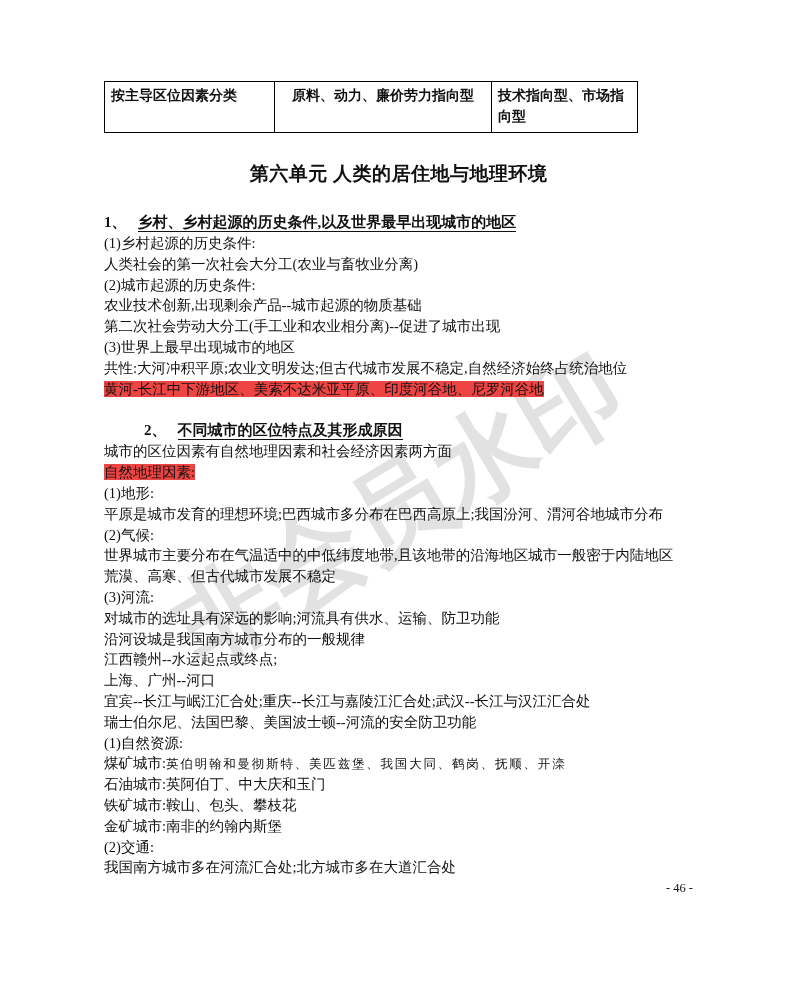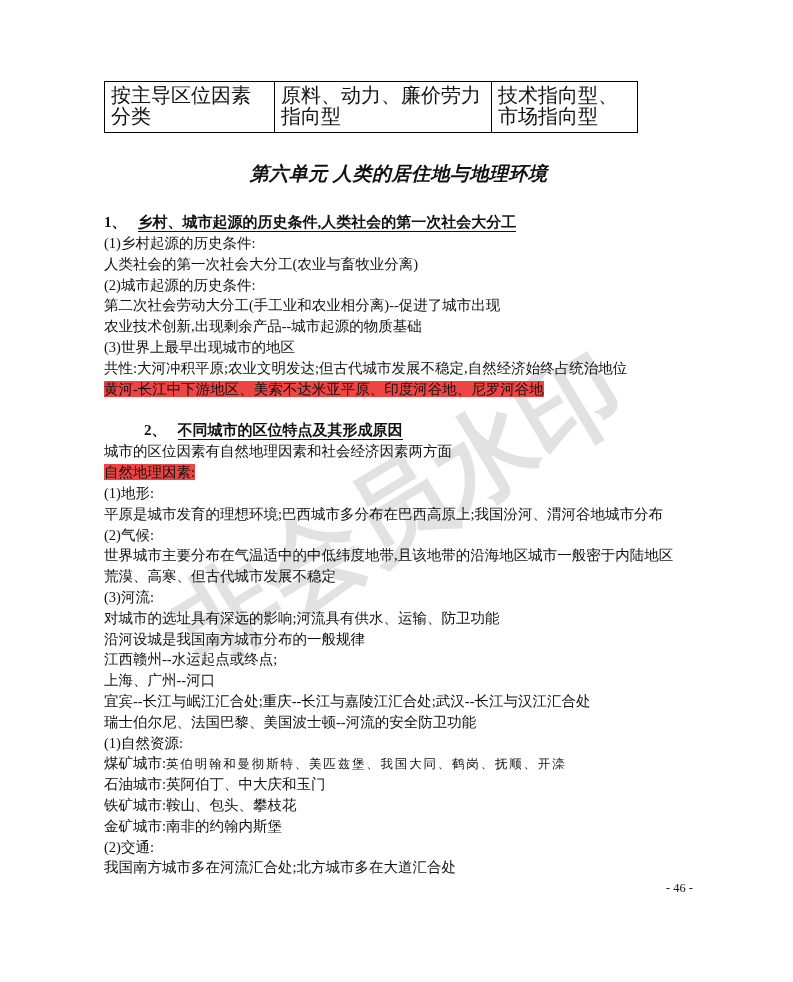--- a/index.html
+++ b/index.html
@@ -27,39 +27,39 @@
   .content{
     position:absolute;
     left:104px;top:81px;
     width:589px;
     z-index:1;
   }
   table.top-table{
     border-collapse:collapse;
     table-layout:fixed;
     width:494px;
-    font-size:20px;
+    font-size:14px;
+    font-weight:bold;
   }
   table.top-table td{
     border:1px solid #000000;
     vertical-align:top;
     padding:3px 6px 5px 6px;
     line-height:21px;
   }
   td.c1{width:157px;}
-  td.c2{width:204px;}
+  td.c2{width:204px;text-align:center;}
   td.c3{width:133px;}
   .doc-title{
     margin-top:28px;
     text-align:center;
     font-size:19px;
     font-weight:bold;
     line-height:26px;
     letter-spacing:0.5px;
-    font-style:italic;
   }
   .sec-heading{
     margin-top:25px;
     font-size:15px;
     font-weight:bold;
     line-height:21px;
     white-space:nowrap;
   }
   .sec-heading.second{margin-top:21px;margin-left:40px;}
   .sec-heading .num{margin-right:11px;}
@@ -101,28 +101,28 @@
         <td class="c1">按主导区位因素分类</td>
         <td class="c2">原料、动力、廉价劳力指向型</td>
         <td class="c3">技术指向型、市场指向型</td>
       </tr>
     </tbody>
       </table>
 
     <div class="doc-title">第六单元 人类的居住地与地理环境</div>
 
     <div class="sec-heading">
-      <span class="num">1、</span><span class="utext">乡村、城市起源的历史条件,人类社会的第一次社会大分工</span>
+      <span class="num">1、</span><span class="utext">乡村、乡村起源的历史条件,以及世界最早出现城市的地区</span>
     </div>
 
     <div class="line"><span>(1)乡村起源的历史条件:</span></div>
     <div class="line"><span>人类社会的第一次社会大分工(农业与畜牧业分离)</span></div>
     <div class="line"><span>(2)城市起源的历史条件:</span></div>
+    <div class="line"><span>农业技术创新,出现剩余产品--城市起源的物质基础</span></div>
     <div class="line"><span>第二次社会劳动大分工(手工业和农业相分离)--促进了城市出现</span></div>
-    <div class="line"><span>农业技术创新,出现剩余产品--城市起源的物质基础</span></div>
     <div class="line"><span>(3)世界上最早出现城市的地区</span></div>
     <div class="line"><span>共性:大河冲积平原;农业文明发达;但古代城市发展不稳定,自然经济始终占统治地位</span></div>
     <div class="line"><span class="hl">黄河-长江中下游地区、美索不达米亚平原、印度河谷地、尼罗河谷地</span></div>
 
     <div class="sec-heading second">
       <span class="num">2、</span><span class="utext">不同城市的区位特点及其形成原因</span>
     </div>
 
     <div class="line"><span>城市的区位因素有自然地理因素和社会经济因素两方面</span></div>
     <div class="line"><span class="hl">自然地理因素:</span></div>

